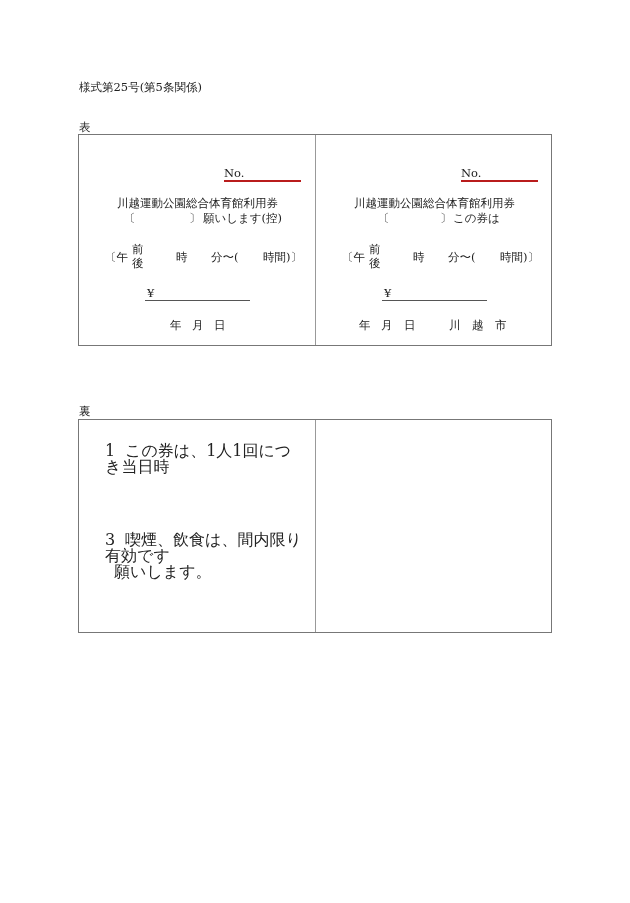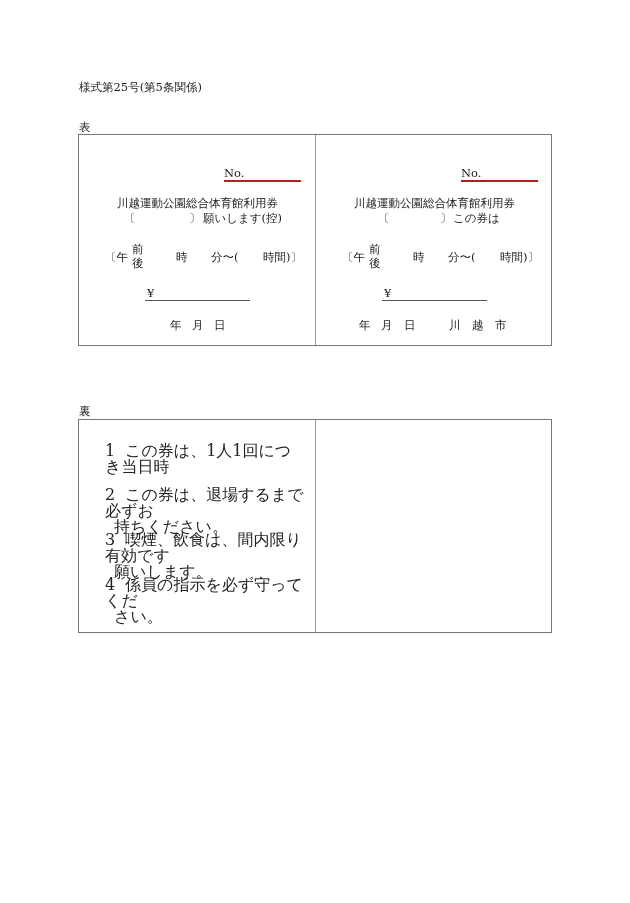--- a/index.html
+++ b/index.html
@@ -93,27 +93,19 @@
 </div>
 
 <div class="abs section-label" style="top:404px;">裏</div>
 
 <div class="box" style="top:419px; height:214px;">
   <div class="divider"></div>
   <div class="panel">
     <div class="rule-item" style="top:23px;">
       <span class="rule-num">1</span><span>この券は、1人1回につき当日時</span>
     </div>
-    <div class="rule-item" style="top:67px;">
-      <span class="rule-num">2</span><span>この券は、退場するまで必ずお</span>
-      <span class="rule-cont">持ちください。</span>
-    </div>
     <div class="rule-item" style="top:112px;">
       <span class="rule-num">3</span><span>喫煙、飲食は、間内限り有効です</span>
       <span class="rule-cont">願いします。</span>
-    </div>
-    <div class="rule-item" style="top:157px;">
-      <span class="rule-num">4</span><span>係員の指示を必ず守ってくだ</span>
-      <span class="rule-cont">さい。</span>
     </div>
   </div>
   <div class="panel right"></div>
 </div>
 
 </body></html>

